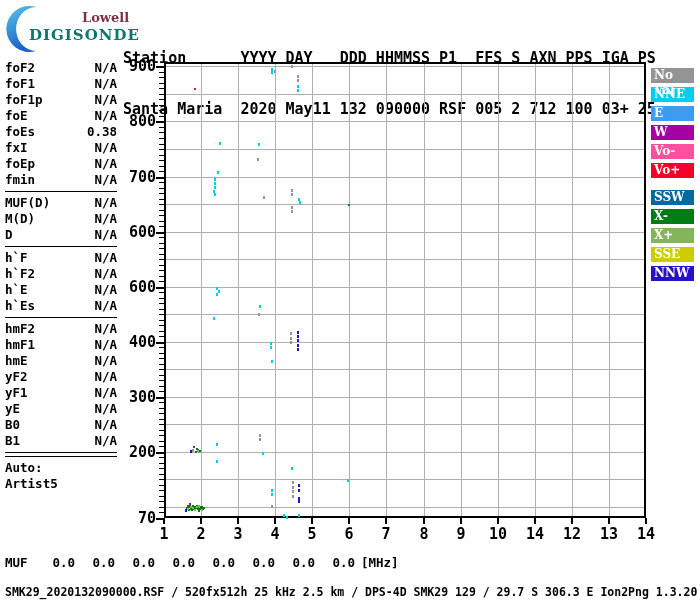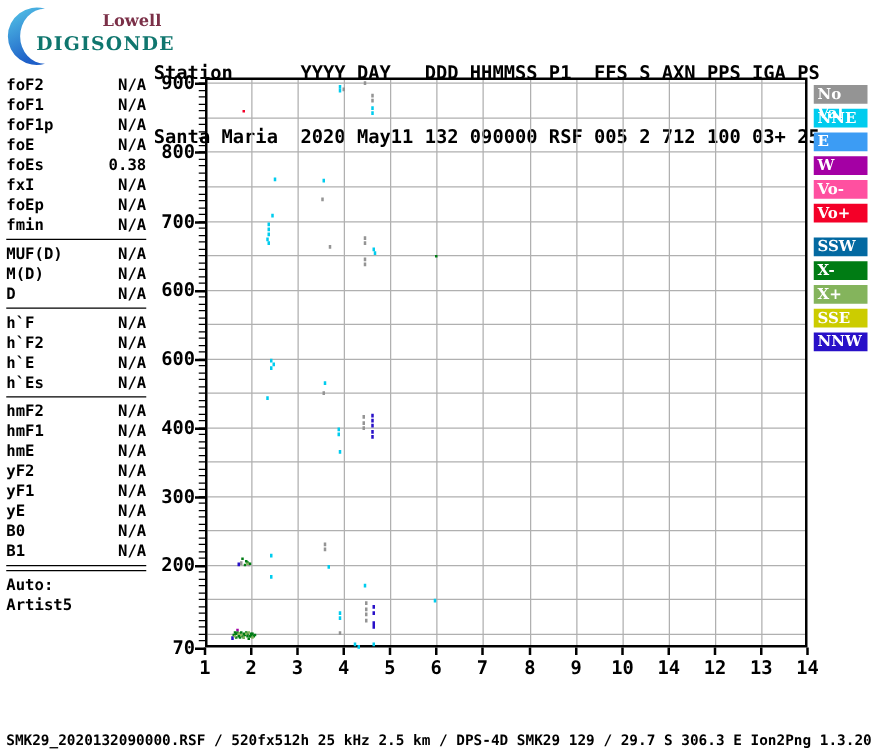--- a/index.html
+++ b/index.html
@@ -436,15 +436,16 @@
     <div class="legend-item" style="background: rgb(255, 80, 160);">Vo-</div>
     <div class="legend-item" style="background: rgb(244, 0, 40);">Vo+</div>
     <div class="legend-item" style="background: #0369a1; margin-top: 12px;">SSW</div>
     <div class="legend-item" style="background: rgb(0, 124, 20);">X-</div>
     <div class="legend-item" style="background: rgb(132, 180, 92);">X+</div>
     <div class="legend-item" style="background: rgb(204, 204, 0);">SSE</div>
     <div class="legend-item" style="background: rgb(40, 16, 200);">NNW</div>
   </div>
 
 <div class="abs" id="dmuf">
+    <div><div class="dm-label">MUF</div><div class="dm-val">0.0</div><div class="dm-val">0.0</div><div class="dm-val">0.0</div><div class="dm-val">0.0</div><div class="dm-val">0.0</div><div class="dm-val">0.0</div><div class="dm-val">0.0</div><div class="dm-val">0.0</div><div class="dm-unit">[MHz]</div></div>
   </div>
 
 <div class="abs" id="footer">SMK29_2020132090000.RSF / 520fx512h 25 kHz 2.5 km / DPS-4D SMK29 129 / 29.7 S 306.3 E Ion2Png 1.3.20</div>
 
 </body></html>

